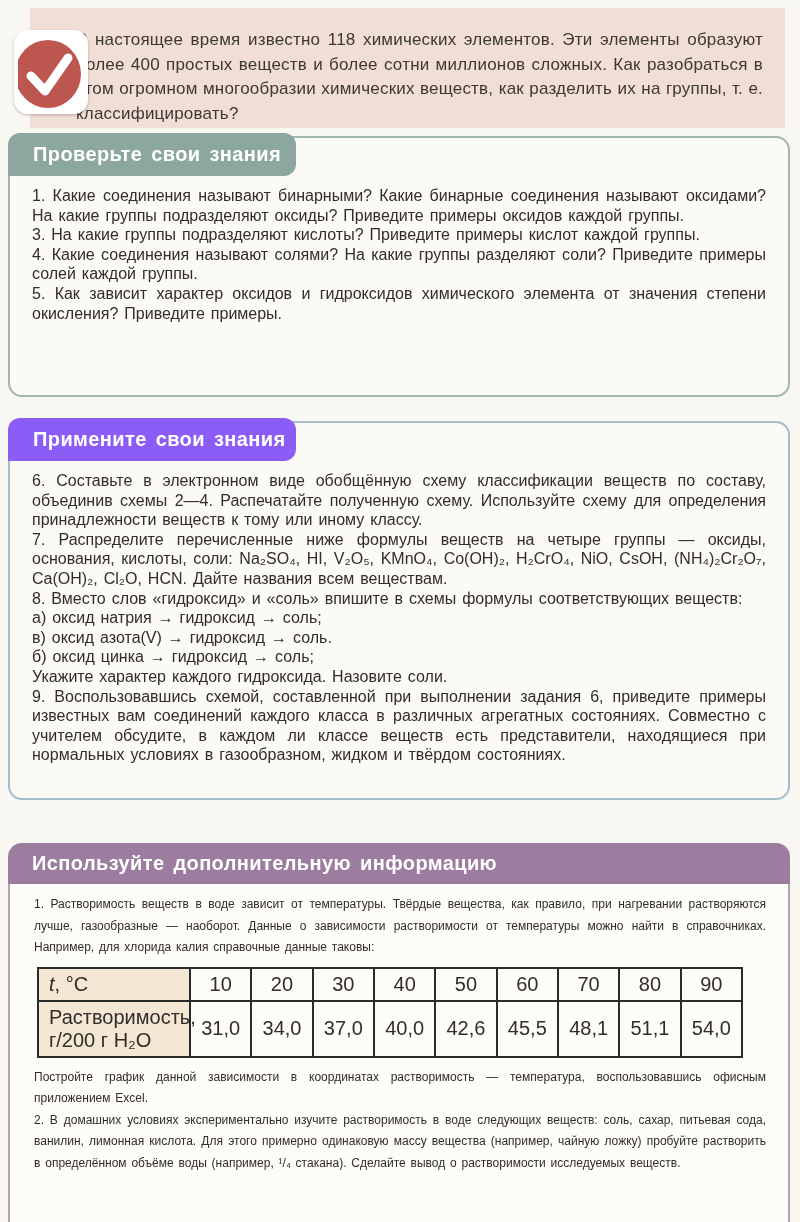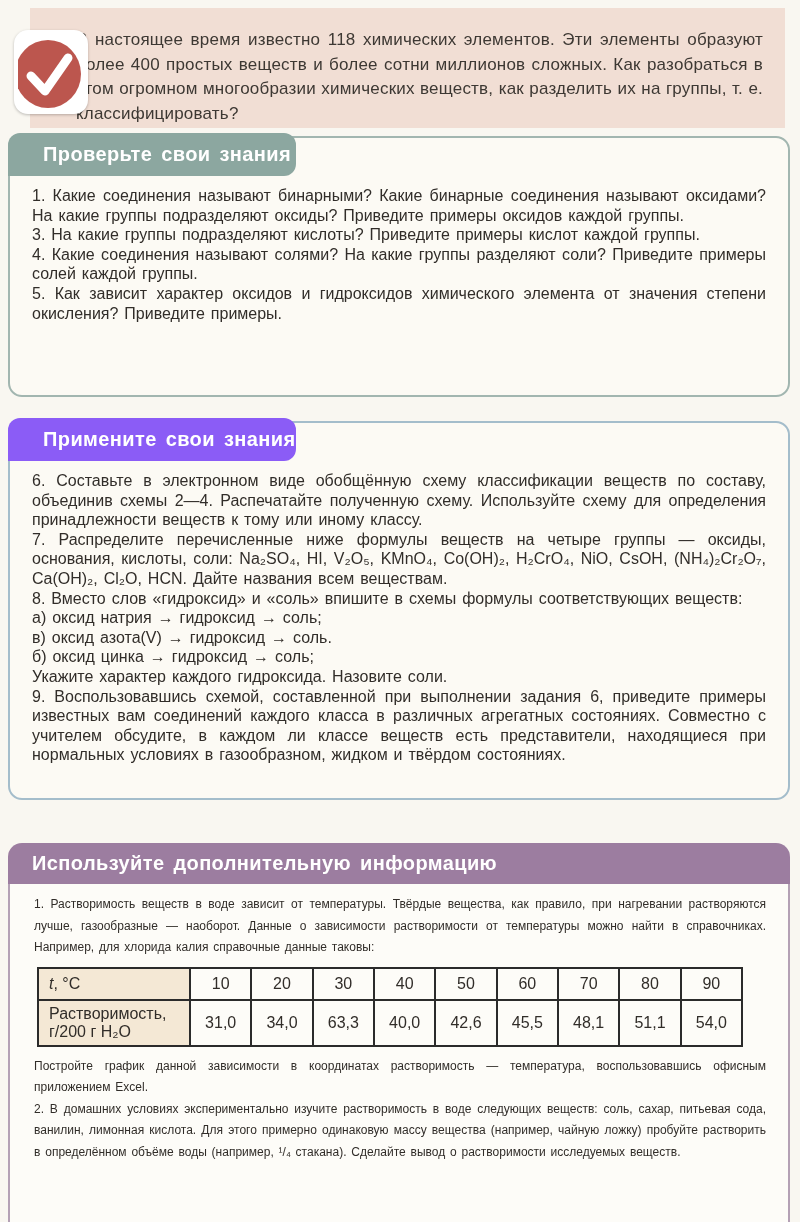--- a/index.html
+++ b/index.html
@@ -42,21 +42,21 @@
     overflow:hidden;
   }
   .sec-check{top:133px;height:264px;}
   .sec-check .box{border:2px solid #a2b6b0;}
   .sec-apply{top:418px;height:382px;}
   .sec-apply .box{border:2px solid #a4bdcb;}
   .tab{
     position:absolute;left:0;top:0;height:43px;width:288px;
     border-radius:12px 12px 12px 0;
     color:#ffffff;font-weight:bold;font-size:20px;
-    line-height:43px;box-sizing:border-box;padding-left:35px;
+    line-height:43px;box-sizing:border-box;padding-left:25px;
     letter-spacing:.4px;word-spacing:3px;
     z-index:2;
   }
   .tab-check{background:#8ca7a0;}
   .tab-apply{background:#8b5cf6;}
   .q{
     margin:0;font-size:16px;line-height:19.6px;
     text-align:justify;word-spacing:1.5px;
   }
   .q-line{text-align:left;}
@@ -85,21 +85,21 @@
   }
 
   
   table.sol{
     border-collapse:collapse;
     margin:8px 0 9px 3px;
     width:706px;table-layout:fixed;
   }
   table.sol td{
     border:2px solid #2b2b2b;
-    font-size:16px;text-align:center;
+    font-size:20px;text-align:center;
     padding:4px 2px;
     background:#fdfcf8;
   }
   table.sol td.rowhead{
     width:138px;text-align:left;padding-left:10px;
     background:#f4e8d5;
   }
   table.sol tr.trow td{height:22px;}
   .it{font-style:italic;}
 </style>
@@ -158,21 +158,21 @@
           <td>50</td>
           <td>60</td>
           <td>70</td>
           <td>80</td>
           <td>90</td>
         </tr>
         <tr>
           <td class="rowhead"><span>Растворимость,</span><br><span>г/200 г H₂O</span></td>
           <td>31,0</td>
           <td>34,0</td>
-          <td>63,3</td>
+          <td>37,0</td>
           <td>40,0</td>
           <td>42,6</td>
           <td>45,5</td>
           <td>48,1</td>
           <td>51,1</td>
           <td>54,0</td>
         </tr>
       </tbody>
         </table>
 

